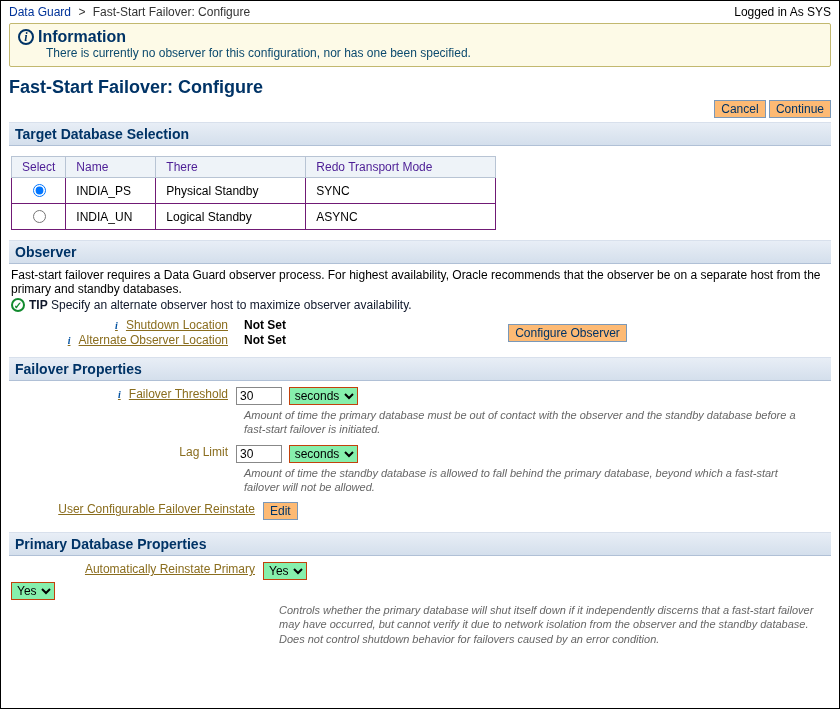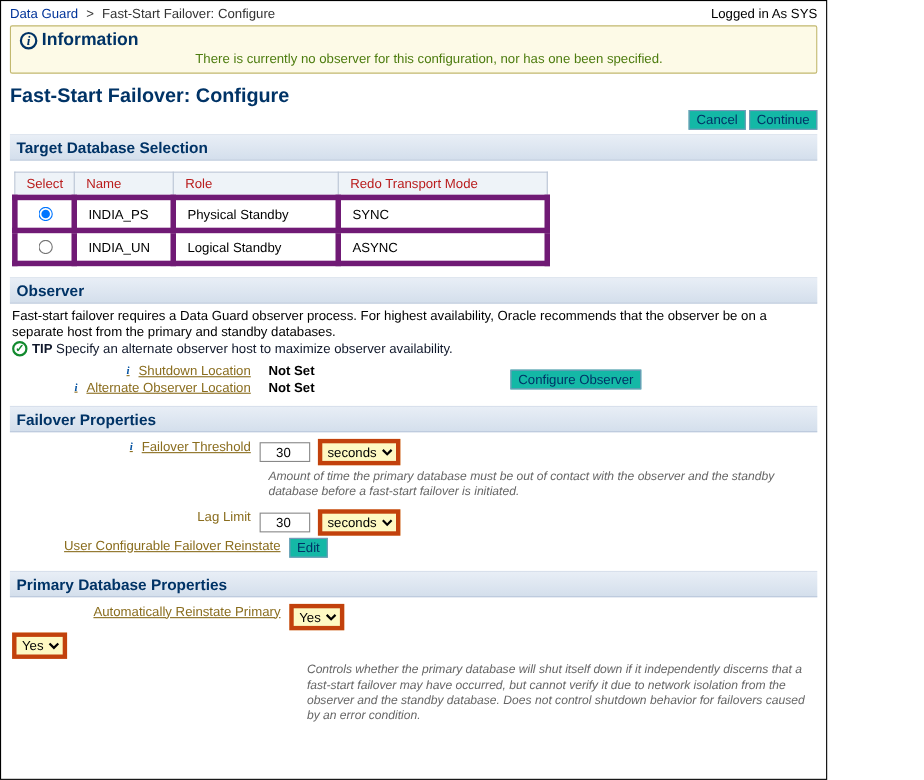--- a/index.html
+++ b/index.html
@@ -6,21 +6,21 @@
   body {
     margin: 0;
     padding: 0;
     font-family: Arial, Helvetica, sans-serif;
     font-size: 12px;
     color: #000;
     background: #fff;
   }
   .page {
     border: 1px solid #000;
-    width: 752px;
+    width: 840px;
     height: 709px;
     padding: 4px 8px 8px 8px;
     position: relative;
   }
   .topbar {
     display: flex;
     justify-content: space-between;
     align-items: baseline;
     font-size: 12px;
     padding-bottom: 2px;
@@ -33,25 +33,25 @@
     border-radius: 2px;
     padding: 4px 8px 6px 8px;
     margin-top: 2px;
   }
   .info-title { color: #003366; font-weight: bold; font-size: 16px; display:flex; align-items:center; gap:4px;}
   .info-icon {
     display:inline-flex; align-items:center; justify-content:center;
     width:16px; height:16px; border:2px solid #003366; border-radius:50%;
     font-style: italic; font-family: Georgia, serif; font-weight:bold; font-size:12px; color:#003366;
   }
-  .info-msg { margin-left: 28px; color:#4d7c0f;text-align:center; }
+  .info-msg { margin-left: 28px; color:#0c4a6e; }
   h1.page-title { color:#003366; font-size:18px; font-weight:bold; margin:10px 0 2px 0; }
   .button-row { text-align: right; margin: 2px 0 4px 0; }
   button.oem {
-    background: #14b8a6;
+    background: #fdba74;
     border: 1px solid #7a98b8;
     color: #003366;
     font-size: 12px;
     padding: 1px 6px;
     cursor: pointer;
     font-family: inherit;
   }
   .section-header {
     background: linear-gradient(#e8eef6, #d4dfec);
     color: #003366;
@@ -66,24 +66,24 @@
     border-collapse: collapse;
     margin-top: 6px;
     font-size: 12px;
   }
   table.db th {
     background: #eef3f8;
     border: 1px solid #b8c4d4;
     text-align: left;
     font-weight: normal;
     padding: 3px 10px;
-    color: #b91c1c;
+    color: #4c1d95;
   }
   table.db td {
-    border: 5px solid #701a75;
+    border: 1px solid #701a75;
     padding: 3px 10px;
   }
   .tip-icon {
     display:inline-flex; width:14px; height:14px; border:2px solid #128a2e; border-radius:50%;
     align-items:center; justify-content:center; color:#128a2e; font-weight:bold; font-size:10px;
   }
   .field-row { display:flex; align-items:flex-start; margin:2px 0; }
   .field-label {
     width: 225px; text-align:right; padding-right:8px; color:#8a6d1e; font-size:12px;
     display:flex; justify-content:flex-end; align-items:center; gap:4px;
@@ -92,22 +92,22 @@
     width:11px; height:11px; display:inline-flex; align-items:center; justify-content:center;
     font-style: italic; font-family: Georgia, serif; color:#0050a0; font-size:10px; font-weight:bold;
   }
   .field-label.link { text-decoration: underline; cursor: pointer; }
   .field-value { font-size:12px; }
   .hint {
     font-size:11px; color:#666; margin-left:225px; line-height:1.3; max-width:560px;
     padding:1px 0 6px 8px;
     font-style:italic;
   }
-  input.num { width:46px; border:1px solid #888; padding:1px 14px; font-size:12px; }
-  select.sel { border:4px solid #c2410c; font-size:12px; padding:0 1px; background:#fef9c3;}
+  input.num { width:46px; border:1px solid #888; padding:1px 3px; font-size:12px; }
+  select.sel { border:1px solid #c2410c; font-size:12px; padding:0 1px; background:#86efac;}
   .underline-link { text-decoration: underline; color:#8a6d1e; cursor:pointer; }
   .obs-grid {
     display:grid; grid-template-columns: 225px auto auto; column-gap:8px; row-gap:1px;
     align-items:center; margin-top:6px;
   }
   .obs-grid .lab { text-align:right; }
   .breadcrumb-current{ color:#333; }
 </style>
 </head>
 <body>
@@ -144,21 +144,21 @@
       <colgroup>
           <col style="width:50px">
           <col style="width:90px">
           <col style="width:150px">
           <col style="width:190px">
         </colgroup>
       <tbody>
           <tr>
         <th>Select</th>
         <th>Name</th>
-        <th>Role</th>
+        <th>There</th>
         <th>Redo Transport Mode</th>
       </tr>
       <tr>
         <td style="text-align:center"><input type="radio" name="tgt" checked="" style=""></td>
         <td>INDIA_PS</td>
         <td>Physical Standby</td>
         <td>SYNC</td>
       </tr>
       <tr>
         <td style="text-align:center"><input type="radio" name="tgt" style=""></td>
@@ -213,20 +213,21 @@
     </div>
     <div class="hint">Amount of time the primary database must be out of contact with the observer and the standby database before a fast-start failover is initiated.</div>
 
     <div class="field-row">
       <div class="field-label" style="text-decoration:none;">Lag Limit</div>
       <div class="field-value">
         <input class="num" value="30" style="">
         &nbsp;<select class="sel"><option>seconds</option></select>
       </div>
     </div>
+    <div class="hint">Amount of time the standby database is allowed to fall behind the primary database, beyond which a fast-start failover will not be allowed.</div>
 
     <div class="field-row">
       <div class="field-label" style="width:252px;">
           <span class="underline-link">User Configurable Failover Reinstate</span>
         </div>
       <div class="field-value">
         <button class="oem">Edit</button>
       </div>
     </div>
   </div>

